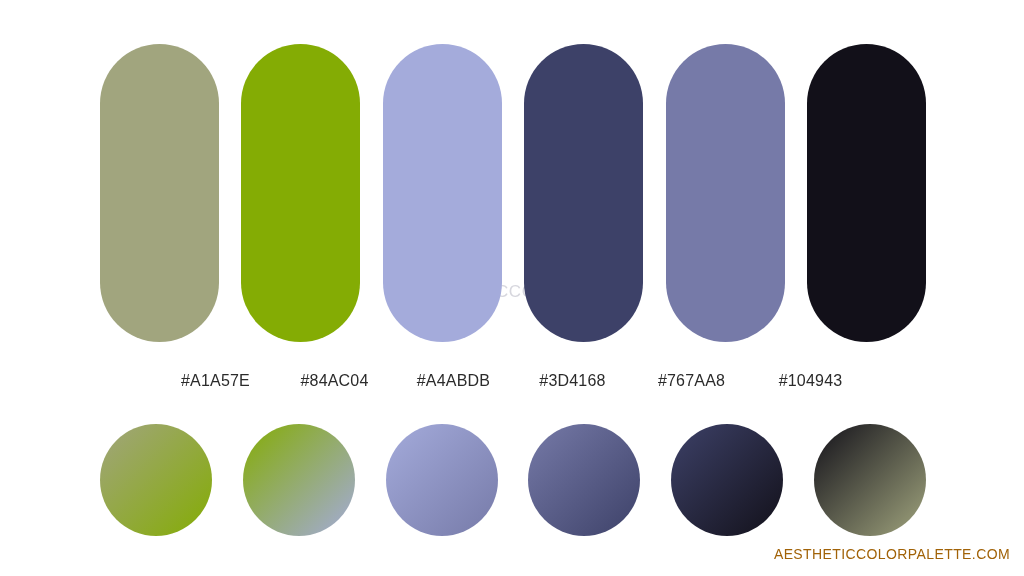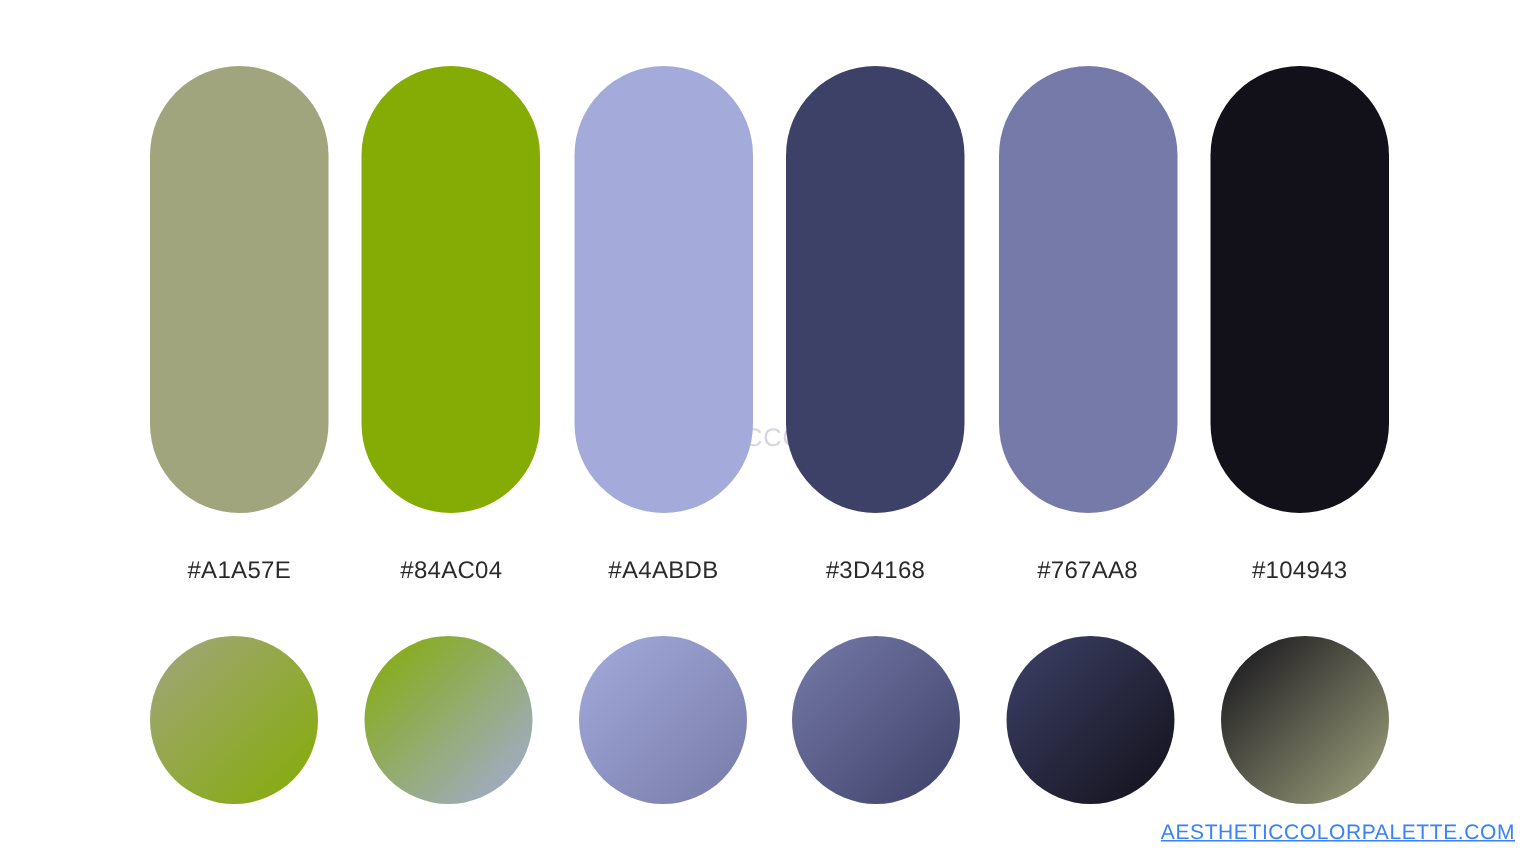--- a/index.html
+++ b/index.html
@@ -46,21 +46,21 @@
     border-radius: 60px;
   }
 
   
   #hex-row {
     position: absolute;
     left: 100px;
     top: 372px;
     width: 826px;
     display: flex;
-    justify-content: space-between;
+    justify-content: center;
     z-index: 2;
   }
   .hex-cell {
     width: 119px;
     text-align: center;
     font-size: 16px;
     color: #2b2b2b;
     letter-spacing: 0.2px;
   }
 
@@ -118,13 +118,13 @@
 
 <div id="circle-row">
   <div class="circle" style="background: linear-gradient(135deg, rgb(161, 165, 126) 0%, rgb(132, 172, 4) 100%);"></div>
   <div class="circle" style="background: linear-gradient(135deg, rgb(132, 172, 4) 0%, rgb(164, 171, 219) 100%);"></div>
   <div class="circle" style="background: linear-gradient(135deg, rgb(164, 171, 219) 0%, rgb(118, 122, 168) 100%);"></div>
   <div class="circle" style="background: linear-gradient(135deg, rgb(118, 122, 168) 0%, rgb(61, 65, 104) 100%);"></div>
   <div class="circle" style="background: linear-gradient(135deg, rgb(61, 65, 104) 0%, rgb(18, 16, 25) 100%);"></div>
   <div class="circle" style="background: linear-gradient(135deg, rgb(18, 16, 25) 0%, rgb(161, 165, 126) 100%);"></div>
 </div>
 
-<div id="attribution" style="color: #3b82f6; text-decoration: underline;">AESTHETICCOLORPALETTE.COM</div>
+<div id="attribution" style="color: #a16207;">AESTHETICCOLORPALETTE.COM</div>
 
 </body></html>

